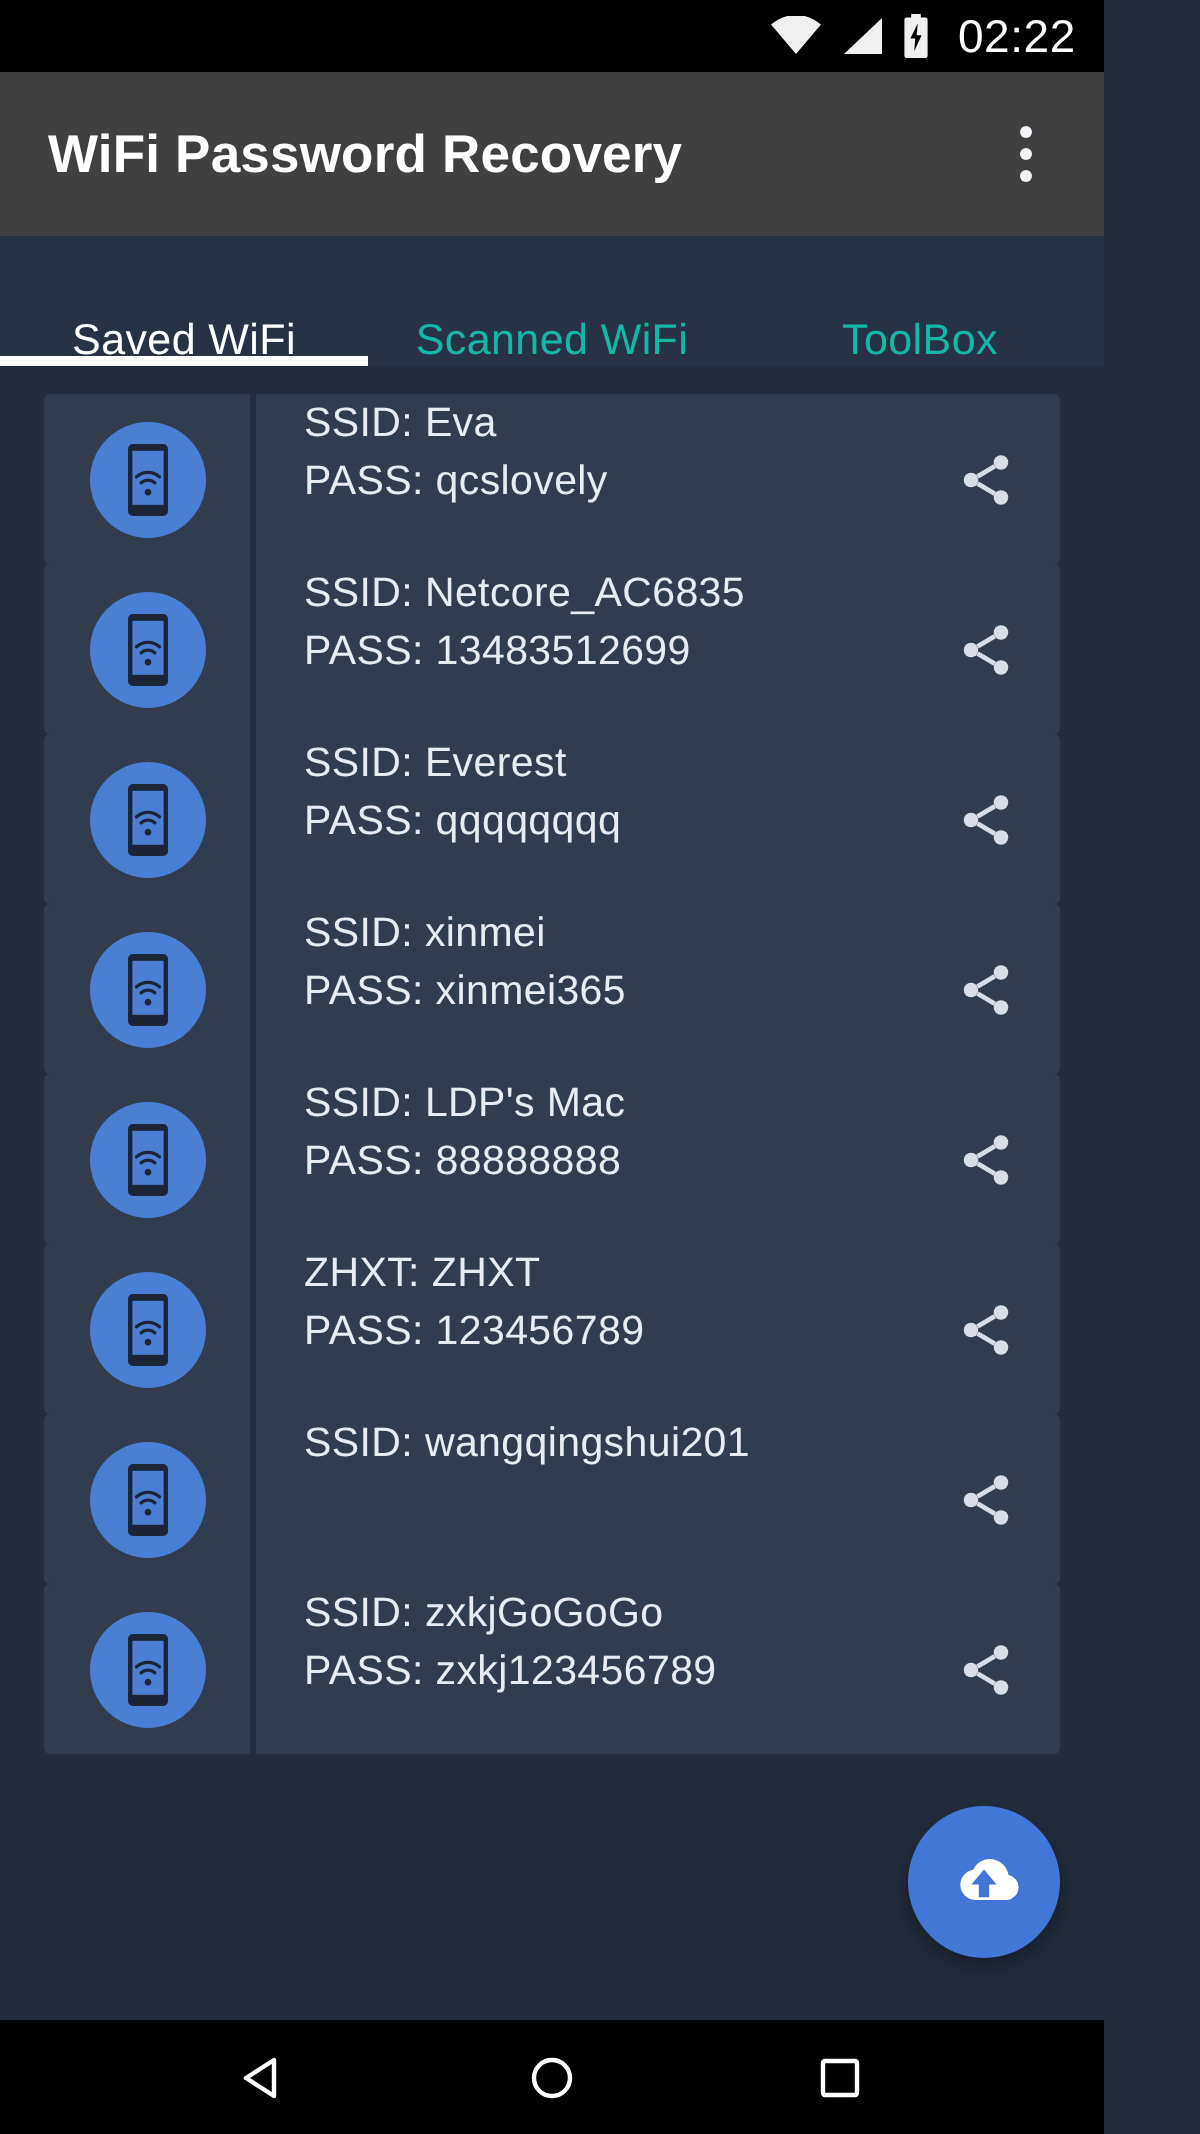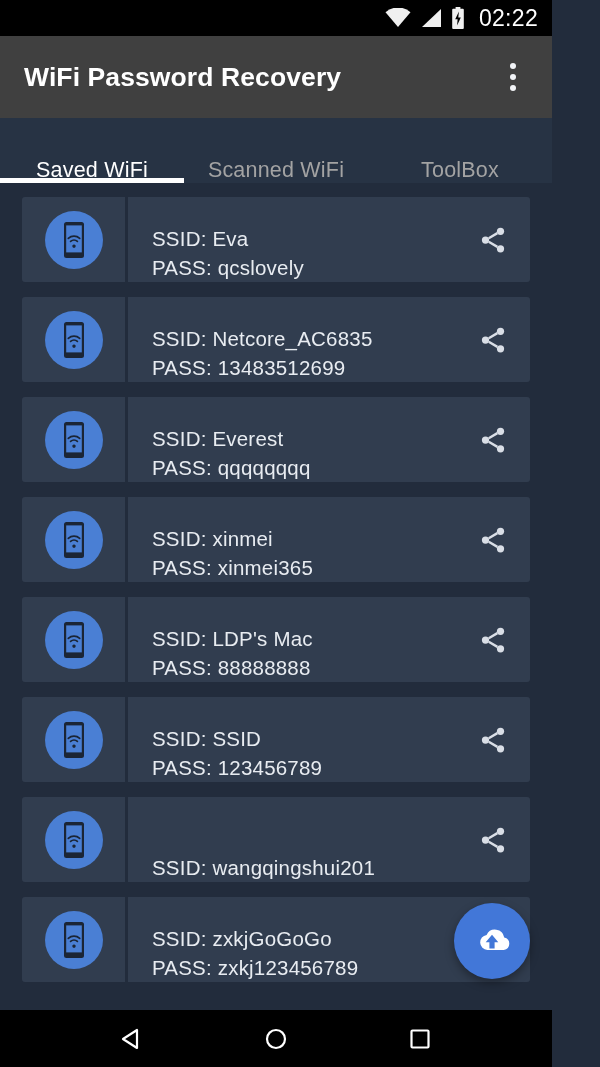--- a/index.html
+++ b/index.html
@@ -92,21 +92,21 @@
   .tab {
     flex: 1;
     display: flex;
     align-items: flex-end;
     justify-content: center;
     position: relative;
     cursor: pointer;
   }
   .tab span {
     font-size: 21.5px;
-    color: #a3a3a3;
+    color: #14b8a6;
     letter-spacing: 0.2px;
     white-space: nowrap;
   }
   .tab.active span { color: #ffffff; }
   .tab.active::after {
     content: "";
     position: absolute;
     left: -1px;
     right: 0;
     bottom: 0;
@@ -121,22 +121,21 @@
     background: #222c3c;
     padding: 14px 22px 0 22px;
     overflow: hidden;
     position: relative;
   }
   .card {
     height: 85px;
     background: #313d4f;
     border-radius: 3px;
     display: flex;
-    align-items: flex-end;
-    margin-bottom: 15px;
+    align-items: flex-start;
     overflow: hidden;
   }
   .card-icon-cell {
     width: 106px;
     height: 100%;
     flex: 0 0 106px;
     display: flex;
     align-items: center;
     justify-content: center;
     border-right: 3px solid #222c3c;
@@ -388,21 +387,21 @@
           <svg width="26" height="36" viewBox="0 0 26 36">
             <rect x="3" y="0" width="20" height="36" rx="2.5" fill="#1b2535"></rect>
             <rect x="5.2" y="3.4" width="15.6" height="27" fill="#4a7fd4"></rect>
             <path d="M13 22.4 a1.7 1.7 0 1 0 0.01 0 Z" fill="#1b2535"></path>
             <path d="M9.6 19.4 a5 5 0 0 1 6.8 0" stroke="#1b2535" stroke-width="1.7" fill="none" stroke-linecap="round"></path>
             <path d="M7.3 16.4 a8.5 8.5 0 0 1 11.4 0" stroke="#1b2535" stroke-width="1.7" fill="none" stroke-linecap="round"></path>
           </svg>
         </div>
       </div>
       <div class="card-text">
-        <div class="line">SSID:  SSID</div>
+        <div class="line">ZHXT:  ZHXT</div>
         <div class="line">PASS:  123456789</div>
       </div>
       <div class="share-cell">
         <svg width="30" height="30" viewBox="0 0 24 24">
           <circle cx="18" cy="5" r="2.9" fill="#d9dee6"></circle>
           <circle cx="6" cy="12" r="2.9" fill="#d9dee6"></circle>
           <circle cx="18" cy="19" r="2.9" fill="#d9dee6"></circle>
           <path d="M8.6 10.6 L15.5 6.5 M8.6 13.4 L15.5 17.5" stroke="#d9dee6" stroke-width="1.9" fill="none"></path>
         </svg>
       </div>

